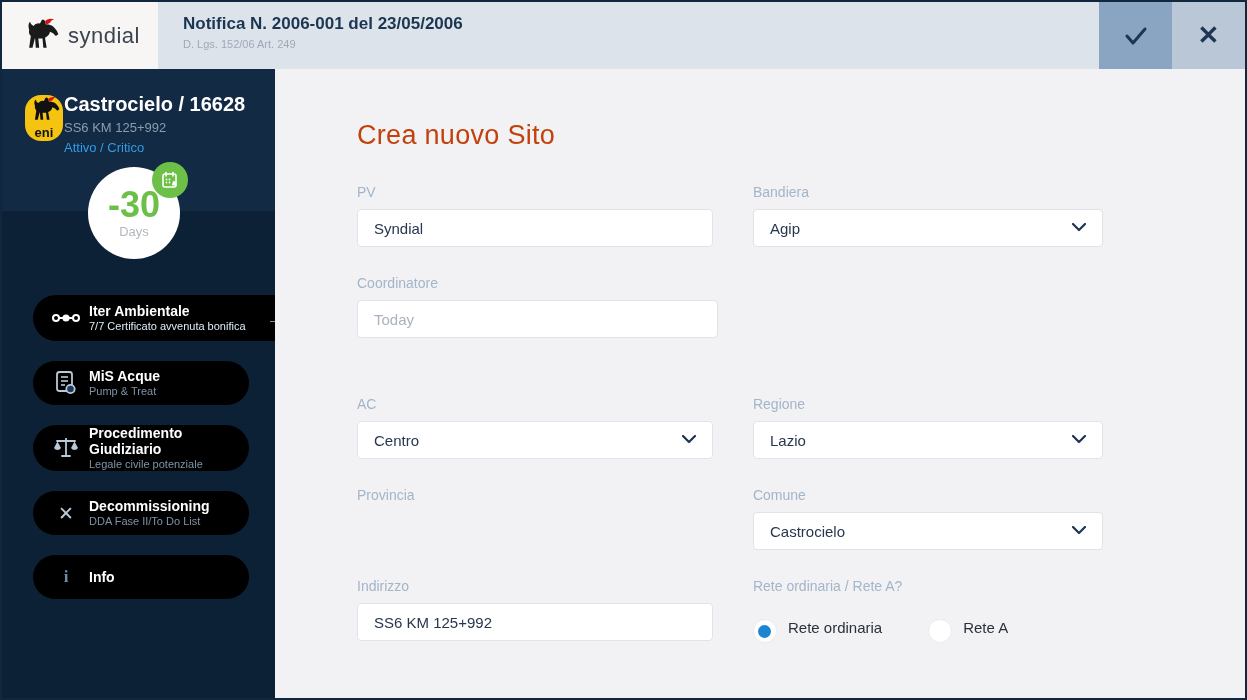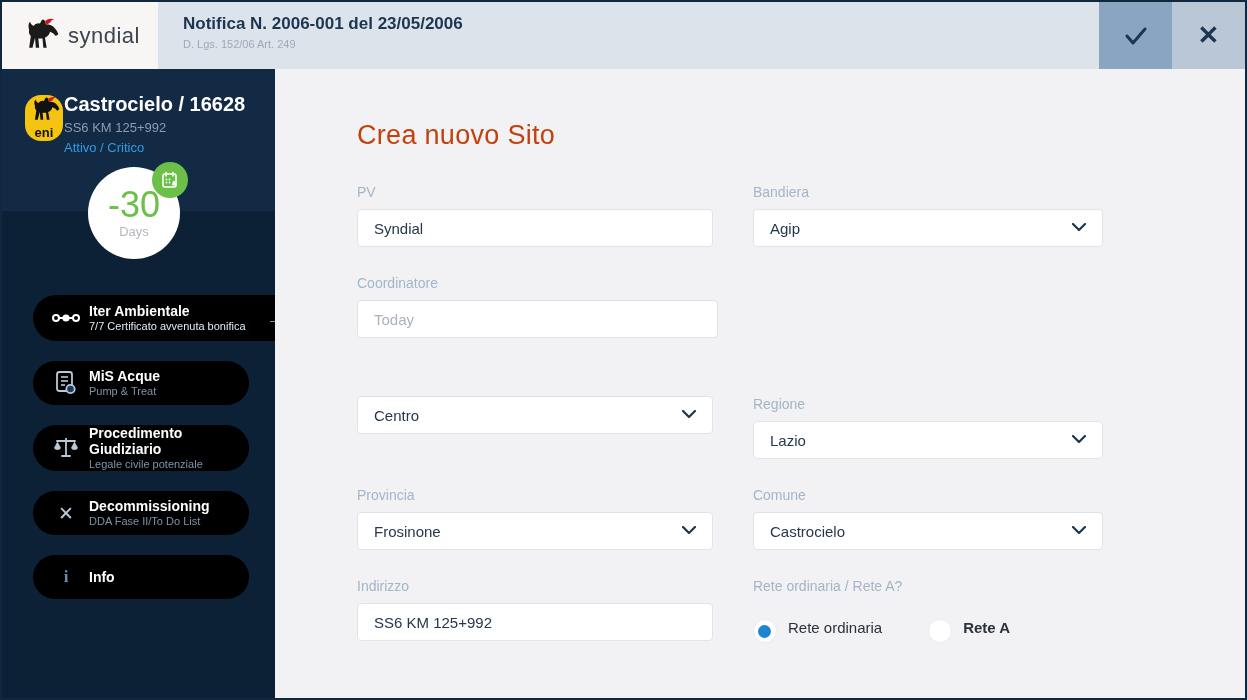--- a/index.html
+++ b/index.html
@@ -23,21 +23,21 @@
   .sidebar { position:absolute; top:67px; left:0; bottom:0; width:273px; background:#0c2136; }
   .side-top { position:absolute; top:0; left:0; right:0; height:142px; background:#132a45; }
   .eni-logo { position:absolute; top:26px; left:23px; width:38px; height:46px; background:#f4c411; border-radius:16px; display:flex; flex-direction:column; align-items:center; justify-content:flex-end; overflow:hidden; }
   .eni-logo svg { position:absolute; top:1px; left:2px; }
   .eni-word { font-size:13px; font-weight:700; color:#111; line-height:14px; margin-bottom:1px; }
   .site-name { position:absolute; top:24px; left:62px; font-size:20px; font-weight:700; color:#ffffff; white-space:nowrap; }
   .site-address { position:absolute; top:51px; left:62px; font-size:13px; color:#8b9cae; }
   .site-status { position:absolute; top:71px; left:62px; font-size:13px; color:#2f9ce5; }
 
   .days-circle { position:absolute; top:98px; left:86px; width:92px; height:92px; background:#ffffff; border-radius:50%; display:flex; flex-direction:column; align-items:center; justify-content:center; z-index:3; }
-  .days-value { font-size:36px; color:#6cbf47; font-weight:400; line-height:36px; }
+  .days-value { font-size:36px; color:#6cbf47; font-weight:700; line-height:36px; }
   .days-label { font-size:13px; color:#b3b8bf; margin-top:1px; }
   .days-badge { position:absolute; top:-5px; right:-8px; width:36px; height:36px; background:#6cbf47; border-radius:50%; display:flex; align-items:center; justify-content:center; }
 
   .menu { position:absolute; top:226px; left:31px; right:0; }
   .pill { position:relative; width:216px; min-height:44px; background:#000000; border-radius:23px; display:flex; align-items:center; padding:0 14px 0 16px; margin-bottom:20px; cursor:pointer; }
   .pill.active { width:263px; min-height:46px; background:#000000; }
   .pill-icon { width:34px; display:flex; align-items:center; justify-content:center; flex-shrink:0; }
   .pill-texts { display:flex; flex-direction:column; justify-content:center; margin-left:6px; flex:1; }
   .pill-label { font-size:14px; font-weight:700; color:#ffffff; line-height:16px; }
   .pill-sub { font-size:11px; color:#7f93a8; line-height:13px; margin-top:1px; }
@@ -55,21 +55,21 @@
   .row.section-gap { margin-top:58px; }
   .field { width:361px; display:flex; flex-direction:column; }
   .field.right-col { width:355px; }
   .field-label { font-size:14px; color:#a3b5c9; margin-bottom:9px; }
   .text-input { height:38px; background:#ffffff; border:1px solid #e0e3e8; border-radius:4px; padding:0 16px; font-size:15px; color:#27374d; font-family:inherit; outline:none; width:100%; }
   .text-input::placeholder { color:#aab2bd; opacity:1; }
   .select { position:relative; height:38px; background:#ffffff; border:1px solid #e0e3e8; border-radius:4px; display:flex; align-items:center; padding:0 40px 0 16px; font-size:15px; color:#27374d; cursor:pointer; }
   .select .chevron { position:absolute; right:16px; top:13px; }
   .radio-row { display:flex; align-items:center; margin-top:9px; height:38px; }
   .radio-opt { display:flex; align-items:flex-start; cursor:pointer; }
-  .radio-opt + .radio-opt { margin-left:46px;font-weight:bold; }
+  .radio-opt + .radio-opt { margin-left:46px; }
   .radio-circle { width:24px; height:24px; border-radius:50%; background:#ffffff; border:1px solid #e9ebee; display:flex; align-items:center; justify-content:center; }
   .radio-dot { width:13px; height:13px; border-radius:50%; background:#1e86d0; display:none; }
   .radio-opt.selected .radio-dot { display:block; }
   .radio-label { font-size:15px; color:#2b313a; margin-left:11px; }
 </style>
 </head>
 <body>
 
 <div class="screen">
 
@@ -223,20 +223,21 @@
 
       <div class="row">
         <div class="field">
           <label class="field-label">Coordinatore</label>
           <input class="text-input" type="text" placeholder="Today" style="">
         </div>
       </div>
 
       <div class="row section-gap">
         <div class="field">
+          <label class="field-label">AC</label>
           <div class="select">
             <span>Centro</span>
             <svg class="chevron" width="14" height="9" viewBox="0 0 14 9">
               <polyline points="1,1 7,7 13,1" fill="none" stroke="#1c3550" stroke-width="2.2" stroke-linecap="round" stroke-linejoin="round"></polyline>
             </svg>
           </div>
         </div>
         <div class="field right-col">
           <label class="field-label">Regione</label>
           <div class="select">
@@ -244,26 +245,20 @@
             <svg class="chevron" width="14" height="9" viewBox="0 0 14 9">
               <polyline points="1,1 7,7 13,1" fill="none" stroke="#1c3550" stroke-width="2.2" stroke-linecap="round" stroke-linejoin="round"></polyline>
             </svg>
           </div>
         </div>
       </div>
 
       <div class="row">
         <div class="field">
           <label class="field-label">Provincia</label>
-          <div class="select">
-            <span>Frosinone</span>
-            <svg class="chevron" width="14" height="9" viewBox="0 0 14 9">
-              <polyline points="1,1 7,7 13,1" fill="none" stroke="#1c3550" stroke-width="2.2" stroke-linecap="round" stroke-linejoin="round"></polyline>
-            </svg>
-          </div>
         </div>
         <div class="field right-col">
           <label class="field-label">Comune</label>
           <div class="select">
             <span>Castrocielo</span>
             <svg class="chevron" width="14" height="9" viewBox="0 0 14 9">
               <polyline points="1,1 7,7 13,1" fill="none" stroke="#1c3550" stroke-width="2.2" stroke-linecap="round" stroke-linejoin="round"></polyline>
             </svg>
           </div>
         </div>

